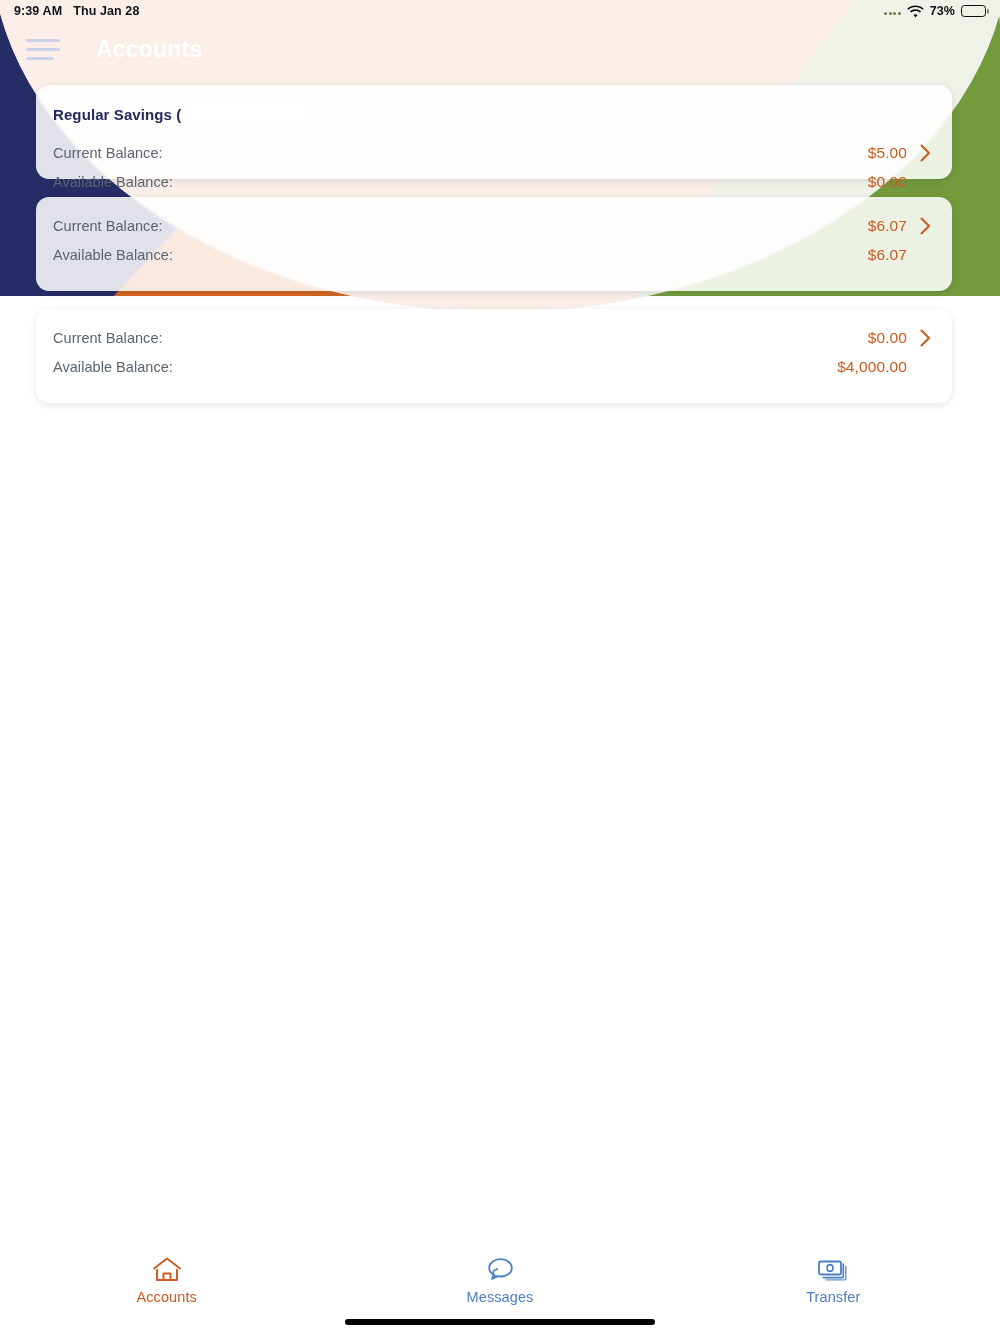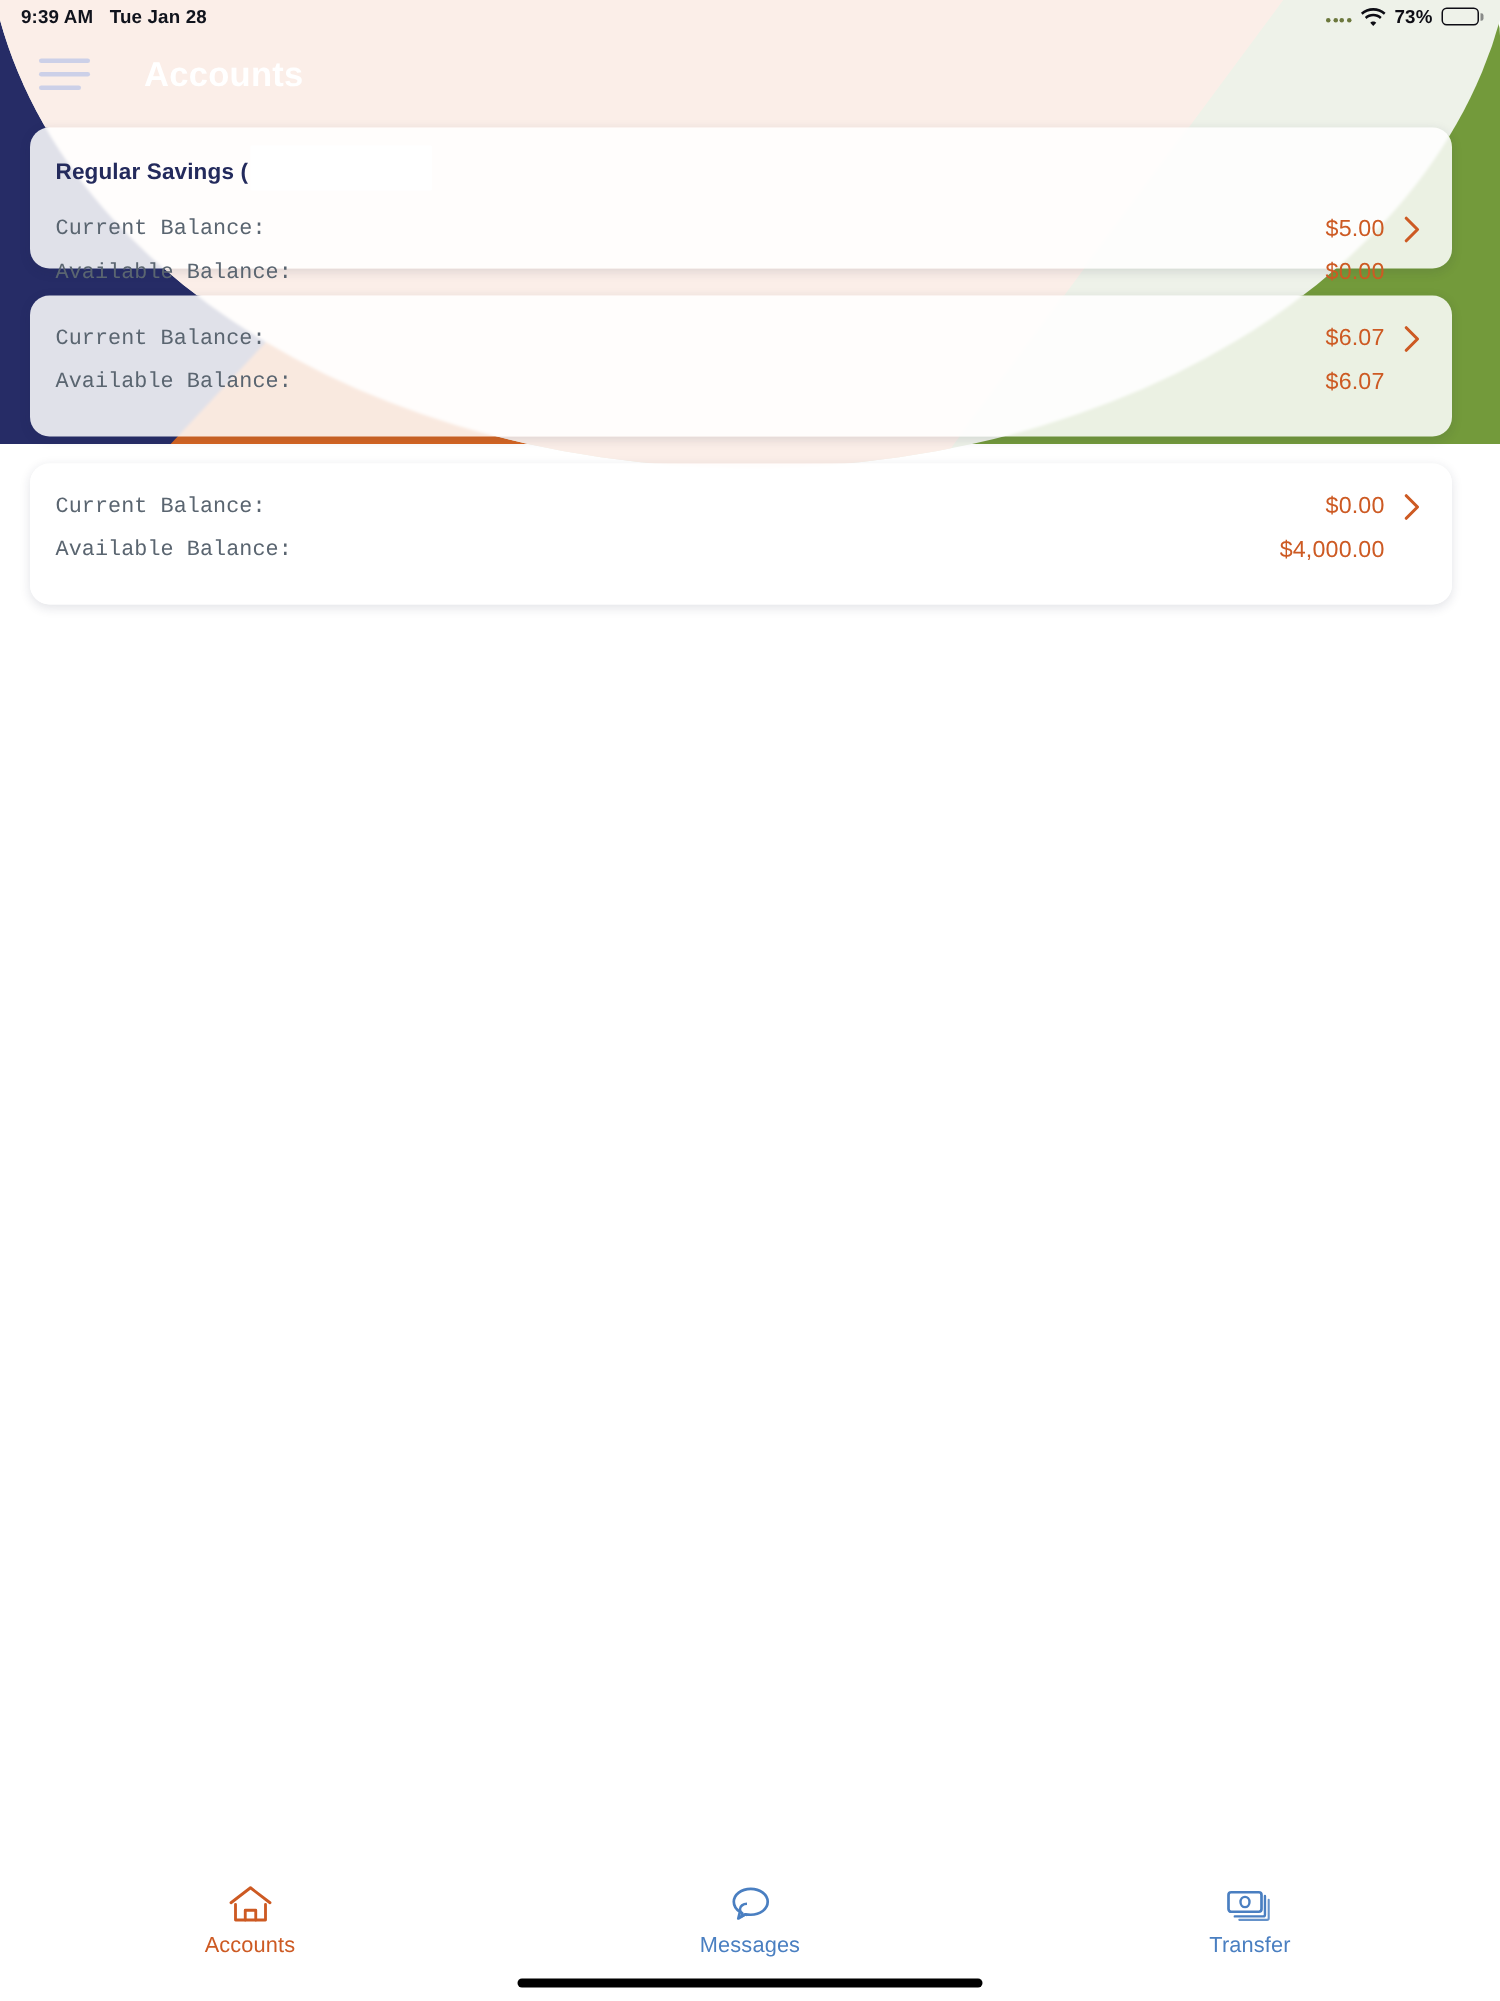--- a/index.html
+++ b/index.html
@@ -99,21 +99,21 @@
     font-weight: 700;
     letter-spacing: .2px;
   }
 
   
   .cards {
     position: absolute;
     left: 0; top: 85px;
     width: 988px;
     z-index: 25;
-    padding: 0 20px;
+    padding: 0 36px;
     box-sizing: border-box;
   }
   .card {
     position: relative;
     height: 94px;
     margin-bottom: 18px;
     border-radius: 13px;
     background: rgba(255,255,255,0.86);
     box-shadow: 0 2px 7px rgba(30,35,70,0.13);
     padding: 14px 20px 0 17px;
@@ -146,21 +146,20 @@
   .row {
     display: flex;
     align-items: center;
     justify-content: space-between;
     height: 29px;
   }
   .row-label {
     font-size: 14.5px;
     color: #5a6570;
     letter-spacing: .05px;
-    font-family: Liberation Mono, monospace;
   }
   .row-right {
     display: flex;
     align-items: flex-start;
     gap: 12px;
   }
   .amount {
     font-size: 15.5px;
     color: #cd5a23;
     font-weight: 400;
@@ -245,21 +244,21 @@
         <rect x="0" y="0" width="1000" height="500" fill="#eef2e9"></rect>
         <path d="M-40,-60 L900,-60 L470,520 L-300,520 Z" fill="#fbeee8"></path>
       </g>
     </g>
   </svg>
 </div>
 
 <div class="statusbar">
   <div class="sb-left">
     <span class="sb-time">9:39 AM</span>
-    <span class="sb-date">Tue Jan 28</span>
+    <span class="sb-date">Thu Jan 28</span>
   </div>
   <div class="sb-right">
     <span class="sig-dots">
       <i></i>
         <i></i>
         <i></i>
         <i></i>
     </span>
     <svg class="wifi-ic" width="17" height="13" viewBox="0 0 17 13">
       <path d="M8.5 2.1c2.7 0 5.2 1 7.1 2.7l1.1-1.3C14.5 1.5 11.6.4 8.5.4S2.5 1.5.3 3.5l1.1 1.3C3.3 3.1 5.8 2.1 8.5 2.1z" fill="#0d0d14"></path>

